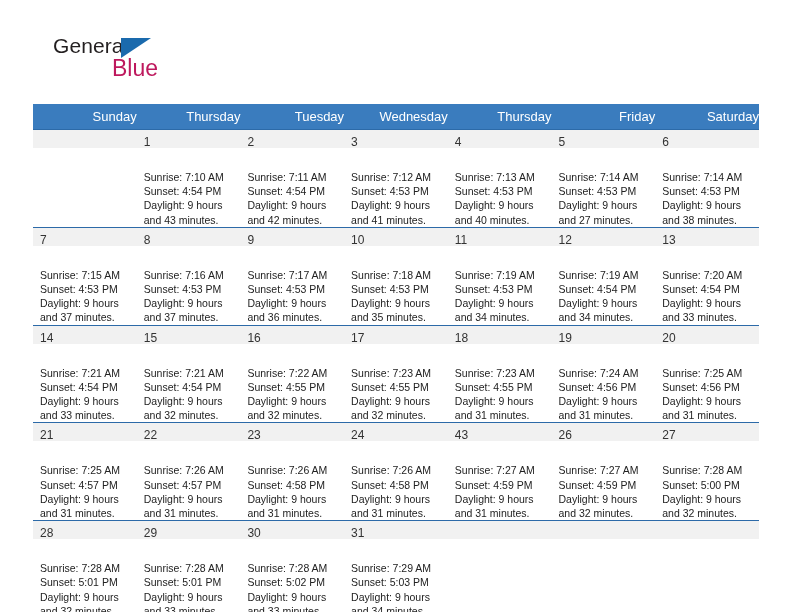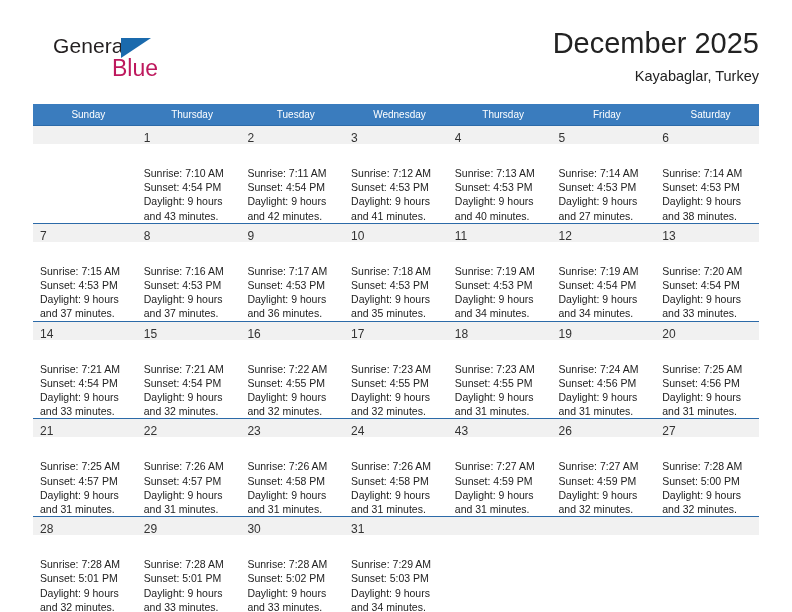--- a/index.html
+++ b/index.html
@@ -102,22 +102,22 @@
   }
   table.cal {
     border-collapse: collapse;
     table-layout: fixed;
     width: 726px;
   }
   table.cal th {
     background: #3a7cbe;
     color: #ffffff;
     font-weight: normal;
-    font-size: 10px;
-    text-align: center;
+    font-size: 13px;
+    text-align: right;
     padding: 5px 0 5px 7px;
     height: 11px;
     border: none;
   }
   table.cal col { width: 103.71px; }
 
   td.day {
     vertical-align: top;
     padding: 0;
     border-top: 1px solid #2c6aa8;
@@ -155,24 +155,20 @@
 
   <div class="header">
 
     <div class="logo">
       <span class="logo-general">General</span>
       <span class="logo-tri"></span>
       <span class="logo-bar"></span>
       <span class="logo-blue">Blue</span>
     </div>
 
-    <div class="title-block">
-      <div class="cal-title">December 2025</div>
-      <div class="cal-subtitle">Kayabaglar, Turkey</div>
-    </div>
 
   </div>
 
   <div class="calendar">
     <table class="cal">
       <colgroup>
         <col>
           <col>
           <col>
           <col>

